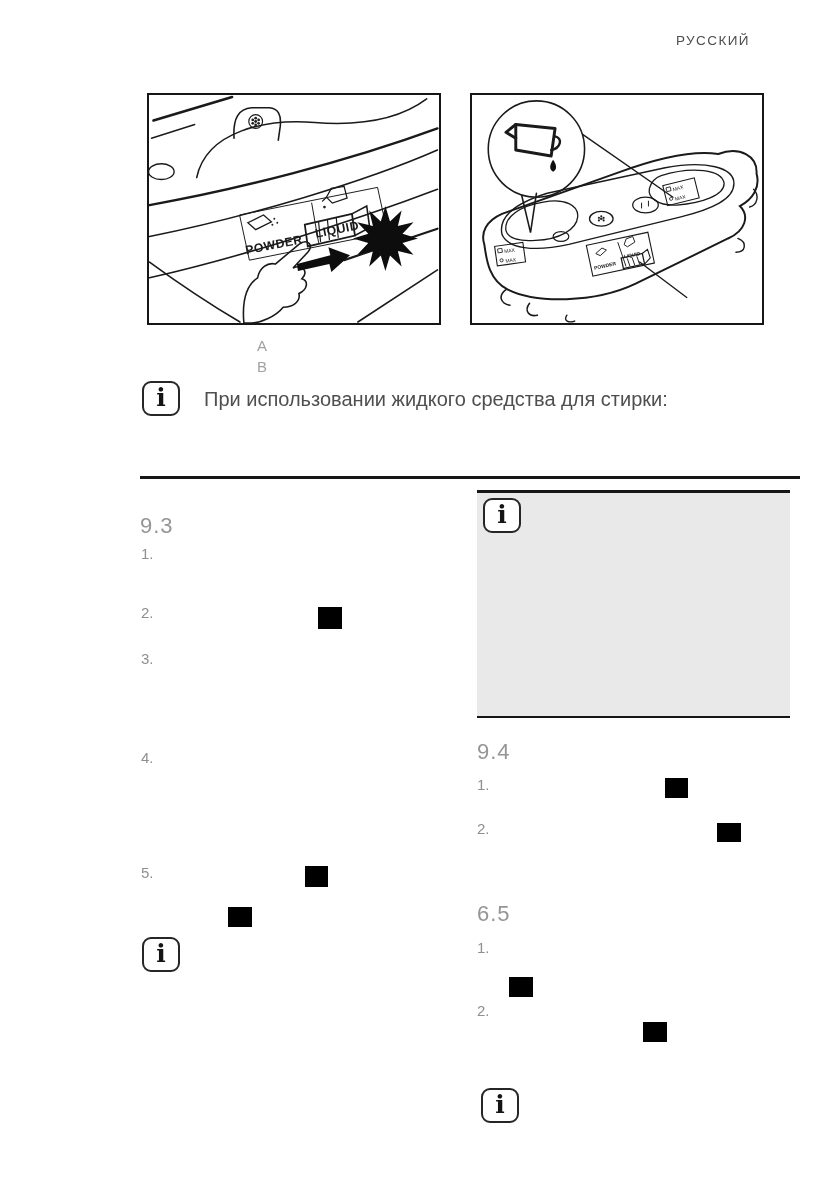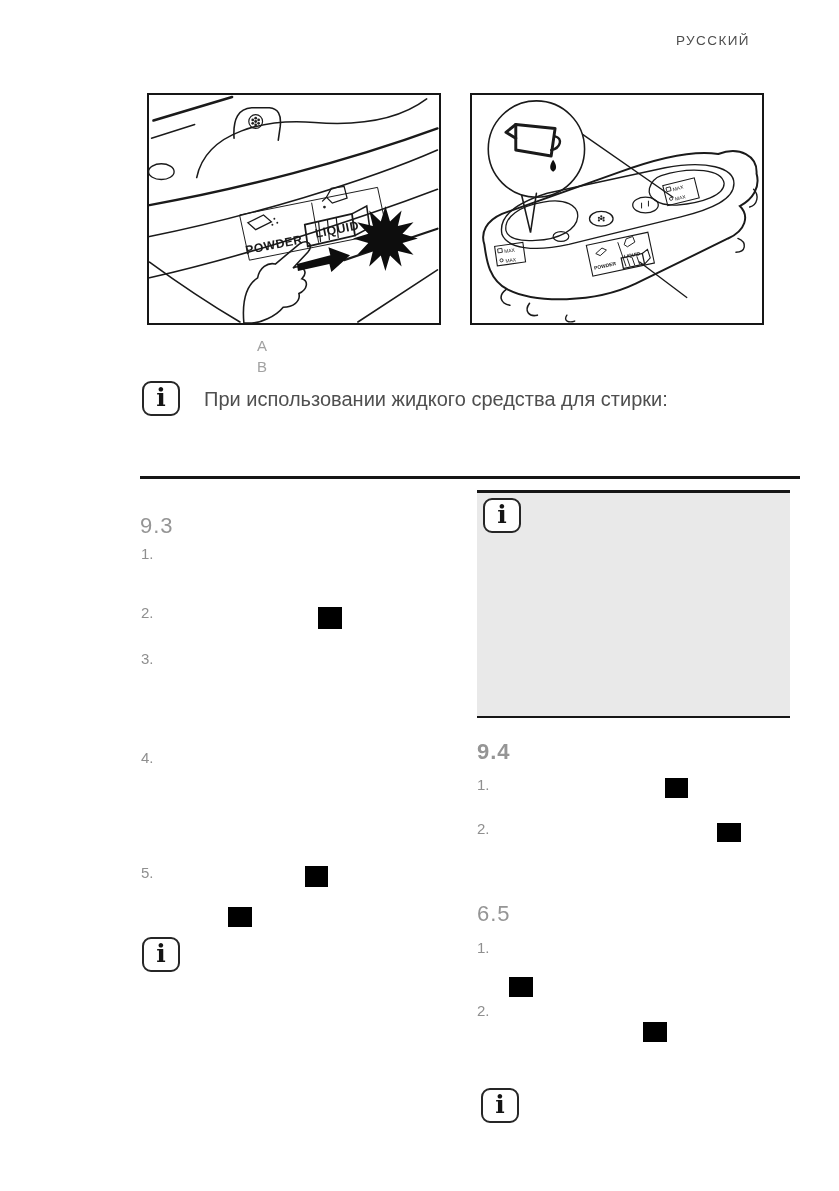--- a/index.html
+++ b/index.html
@@ -186,21 +186,21 @@
   <span class="list-num" style="left:141px;top:650px;">3.</span>
   <span class="list-num" style="left:141px;top:749px;">4.</span>
   <span class="list-num" style="left:141px;top:864px;">5.</span>
 
   <div class="graybox">
     <div class="info-icon" style="left:6px;top:5px;">
       <span>i</span>
     </div>
   </div>
 
-  <span class="heading" style="left:477px;top:739px;font-weight:bold;">9.4</span>
+  <span class="heading" style="left:477px;top:739px;">9.4</span>
   <span class="list-num" style="left:477px;top:776px;">1.</span>
   <span class="list-num" style="left:477px;top:820px;">2.</span>
 
   <span class="heading" style="left:477px;top:901px;">6.5</span>
   <span class="list-num" style="left:477px;top:939px;">1.</span>
   <span class="list-num" style="left:477px;top:1002px;">2.</span>
 
   <div class="black-sq" style="left:318px;top:607px;width:24px;height:22px;"></div>
   <div class="black-sq" style="left:305px;top:866px;width:23px;height:21px;"></div>
   <div class="black-sq" style="left:228px;top:907px;width:24px;height:20px;"></div>

